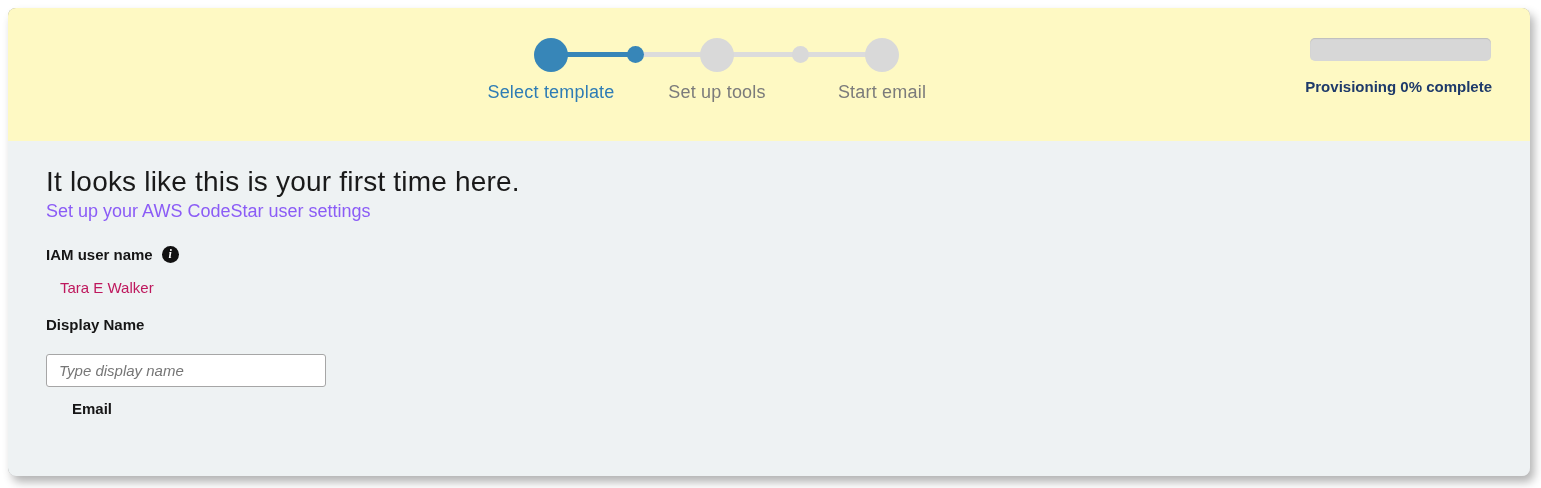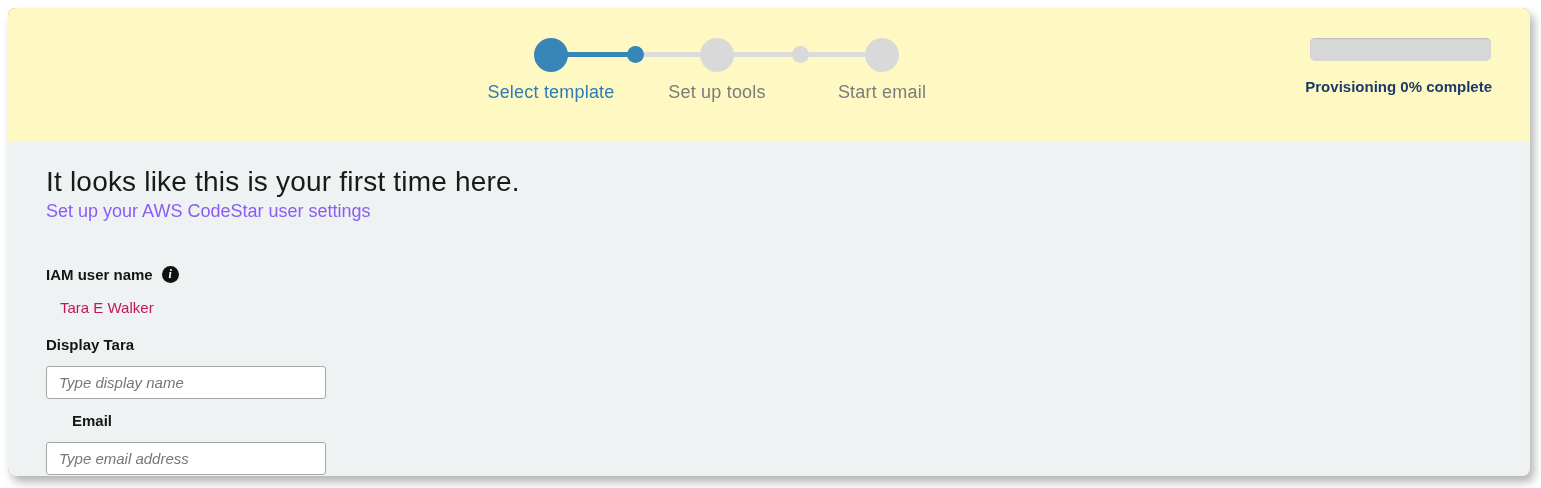--- a/index.html
+++ b/index.html
@@ -100,21 +100,21 @@
     font-size: 18px;
     color: #8b5cf6;
     line-height: 24px;
   }
   .field-label {
     font-size: 15px;
     font-weight: bold;
     color: #161616;
     line-height: 19px;
   }
-  .iam-label-row { margin-top: 42px; display: flex; align-items: center; }
+  .iam-label-row { margin-top: 22px; display: flex; align-items: center; }
   .info-icon {
     display: inline-flex;
     align-items: center;
     justify-content: center;
     width: 17px; height: 17px;
     margin-left: 9px;
     border-radius: 50%;
     background: #111111;
     color: #ffffff;
     font-family: "Liberation Serif", serif;
@@ -127,21 +127,21 @@
     margin-top: 14px;
     margin-left: 14px;
     font-size: 15px;
     color: #be185d;
     line-height: 19px;
   }
   .label-display { margin-top: 18px; }
   .label-email   { margin-top: 12px; margin-left: 26px; }
   .text-input {
     display: block;
-    margin-top: 12px;
+    margin-top: 20px;
     width: 280px; height: 33px;
     background: #ffffff;
     border: 1px solid #a6a6a6;
     border-radius: 3px;
     padding: 0 12px;
     font-family: "Liberation Sans", sans-serif;
     font-size: 15px;
     color: #333333;
   }
   .text-input::placeholder {
@@ -184,20 +184,19 @@
 
     <div class="page-subtitle">Set up your AWS CodeStar user settings</div>
 
     <div class="iam-label-row">
       <span class="field-label">IAM user name</span>
       <span class="info-icon">i</span>
     </div>
 
     <div class="iam-value">Tara E Walker</div>
 
-    <div class="field-label label-display">Display Tara</div>
+    <div class="field-label label-display">Display Name</div>
     <input class="text-input" type="text" placeholder="Type display name" style="">
 
     <div class="field-label label-email">Email</div>
-    <input class="text-input" type="text" placeholder="Type email address" style="">
   </div>
 
 </div>
 
 </body></html>

